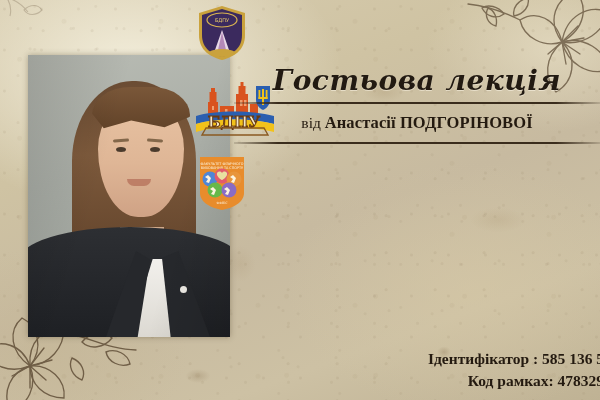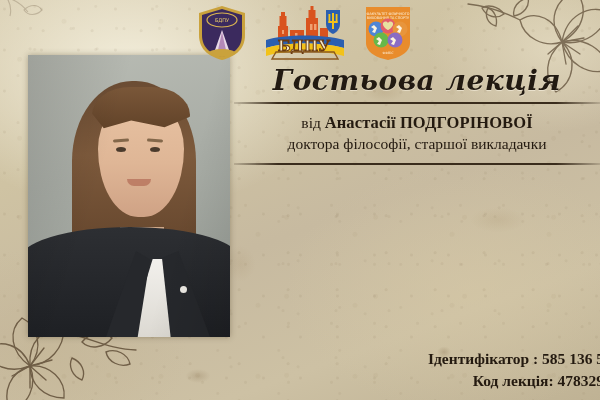--- a/index.html
+++ b/index.html
@@ -47,21 +47,21 @@
 
   
   .floral { position:absolute; pointer-events:none; }
   .floral-tr { right:-8px; top:-16px; width:150px; height:120px; opacity:.62; }
   .floral-bl { left:-14px; bottom:-14px; width:175px; height:110px; opacity:.68; }
   .floral-tl { left:-6px; top:-10px; width:80px; height:70px; opacity:.22; }
 
   
   .logos {
     position:absolute; top:4px; left:196px;
-    display:flex; align-items:flex-start; gap:18px; z-index:6;
+    display:flex; align-items:flex-start; gap:18px; z-index:6;flex-direction:column;
   }
   .logo { position:relative; }
 
   .logo-shield { width:52px; height:58px; }
   .logo-bdpu   { width:78px; height:56px; }
   .logo-sport  { width:52px; height:58px; }
 
   
   .photo {
     position:absolute; left:28px; top:55px; width:202px; height:282px;
@@ -305,29 +305,28 @@
   </div>
 
   <div class="content">
     <div class="title">Гостьова лекція</div>
     <div class="rule"></div>
 
     <div class="line lead">
       <span>від</span>
       <b>Анастасії ПОДГОРІНОВОЇ</b>
     </div>
-    <div class="line">доктора філософії, старшої викладачки</div>
 
     <div class="rule second"></div>
 
   </div>
 
   <div class="ids">
     <div>
       <span>Ідентифікатор :</span>
       <span>585 136 5</span>
     </div>
     <div>
-      <span>Код лекція:</span>
+      <span>Код рамках:</span>
       <span>478329</span>
     </div>
   </div>
 </div>
 
 </body></html>

